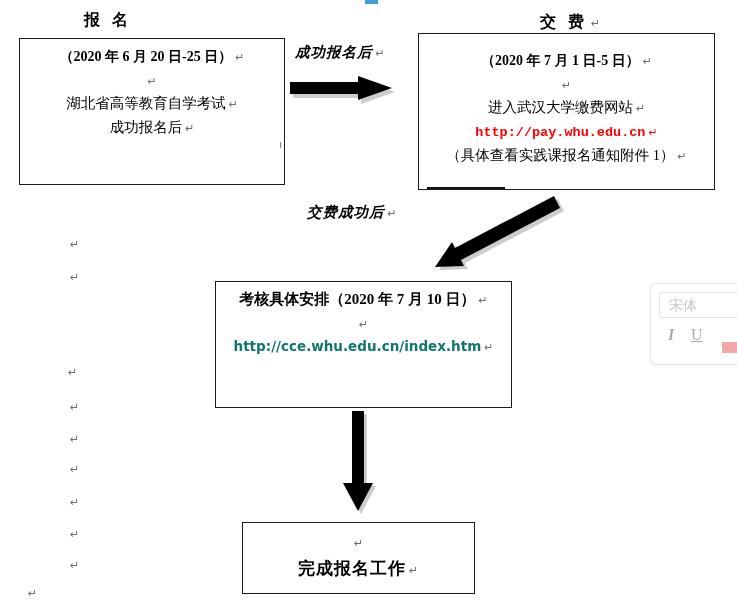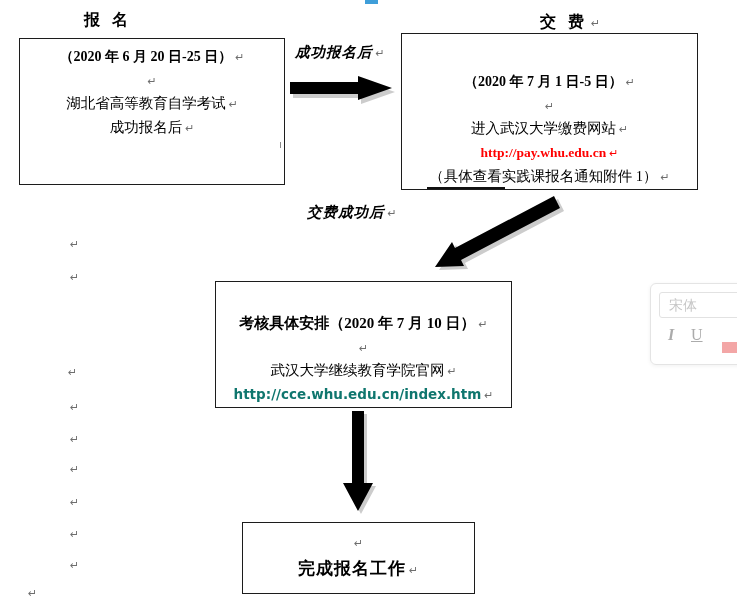--- a/index.html
+++ b/index.html
@@ -17,21 +17,21 @@
   }
   .bline{line-height:22px;font-size:14.5px;white-space:nowrap;}
   .bline.bold{font-weight:bold;font-size:14px;}
   .pilcrow{
     color:#6e6e6e;font-size:11px;font-weight:normal;
     font-family:"DejaVu Sans",sans-serif;margin-left:3px;font-style:normal;
   }
   .pilcrow.red{color:#ff0000;}
   .pilcrow.lone{margin-left:0;line-height:20px;}
   .url-red{
-    font-family:Liberation Serif, serif;
+    font-family:Liberation Mono, monospace;
     font-weight:bold;color:#ff0000;font-size:13.5px;letter-spacing:0px;
   }
   .url-black{
     font-family:"DejaVu Sans","Liberation Sans",sans-serif;
     font-weight:bold;color:#0f766e;font-size:13.5px;
   }
   .heading{
     position:absolute;font-weight:bold;font-size:16px;letter-spacing:4px;
     white-space:nowrap;
   }
@@ -90,21 +90,21 @@
   </div>
 
   <div class="flowbox" style="left:19px;top:38px;width:266px;height:147px;padding-top:7px;">
     <div class="bline bold"><span>（2020 年 6 月 20 日-25 日）</span><span class="pilcrow">↵</span></div>
     <div class="bline"><span class="pilcrow lone">↵</span></div>
     <div class="bline"><span>湖北省高等教育自学考试</span><span class="pilcrow">↵</span></div>
     <div class="bline"><span>成功报名后</span><span class="pilcrow">↵</span></div>
   </div>
   <div class="tick" style="left:280px;top:142px;"></div>
 
-  <div class="flowbox" style="left:401px;top:33px;width:297px;height:157px;padding-top:16px;justify-content:flex-end;">
+  <div class="flowbox" style="left:418px;top:33px;width:297px;height:157px;padding-top:16px;">
     <div class="bline bold"><span>（2020 年 7 月 1 日-5 日）</span><span class="pilcrow">↵</span></div>
     <div class="bline"><span class="pilcrow lone">↵</span></div>
     <div class="bline"><span>进入武汉大学缴费网站</span><span class="pilcrow">↵</span></div>
     <div class="bline"><span class="url-red">http://pay.whu.edu.cn</span><span class="pilcrow red">↵</span></div>
     <div class="bline"><span>（具体查看实践课报名通知附件 1）</span><span class="pilcrow">↵</span></div>
   </div>
   <div class="artifact-line" style="left:427px;top:187px;width:78px;"></div>
 
   <div class="flowlabel" style="left:295px;top:43px;">
     <span>成功报名后</span><span class="pilcrow">↵</span>
@@ -115,24 +115,23 @@
   </svg>
 
   <div class="flowlabel" style="left:307px;top:203px;">
     <span>交费成功后</span><span class="pilcrow">↵</span>
   </div>
   <svg style="left:425px;top:194px;" width="140" height="84" viewBox="0 0 140 84">
     <polygon points="133,5 139,17 40,69 43,75 14,76 31,51 34,57" fill="#cccccc"></polygon>
     <polygon points="129,2 135,14 36,66 39,72 10,73 27,48 30,54" fill="#000000"></polygon>
   </svg>
 
-  <div class="flowbox" style="left:215px;top:281px;width:297px;height:127px;padding-top:6px;justify-content:flex-end;">
+  <div class="flowbox" style="left:215px;top:281px;width:297px;height:127px;padding-top:6px;">
     <div class="bline bold" style="font-size:15px;"><span>考核具体安排（2020 年 7 月 10 日）</span><span class="pilcrow">↵</span></div>
     <div class="bline"><span class="pilcrow lone">↵</span></div>
-    <div class="bline"><span>武汉大学继续教育学院官网</span><span class="pilcrow">↵</span></div>
     <div class="bline"><span class="url-black">http://cce.whu.edu.cn/index.htm</span><span class="pilcrow">↵</span></div>
   </div>
 
   <svg style="left:340px;top:411px;" width="38" height="106" viewBox="0 0 38 106">
     <polygon points="15,3 27,3 27,75 36,75 21,103 6,75 15,75" fill="#cccccc"></polygon>
     <polygon points="12,0 24,0 24,72 33,72 18,100 3,72 12,72" fill="#000000"></polygon>
   </svg>
 
   <div class="flowbox" style="left:242px;top:522px;width:233px;height:72px;padding-top:8px;">
     <div class="bline"><span class="pilcrow lone">↵</span></div>

